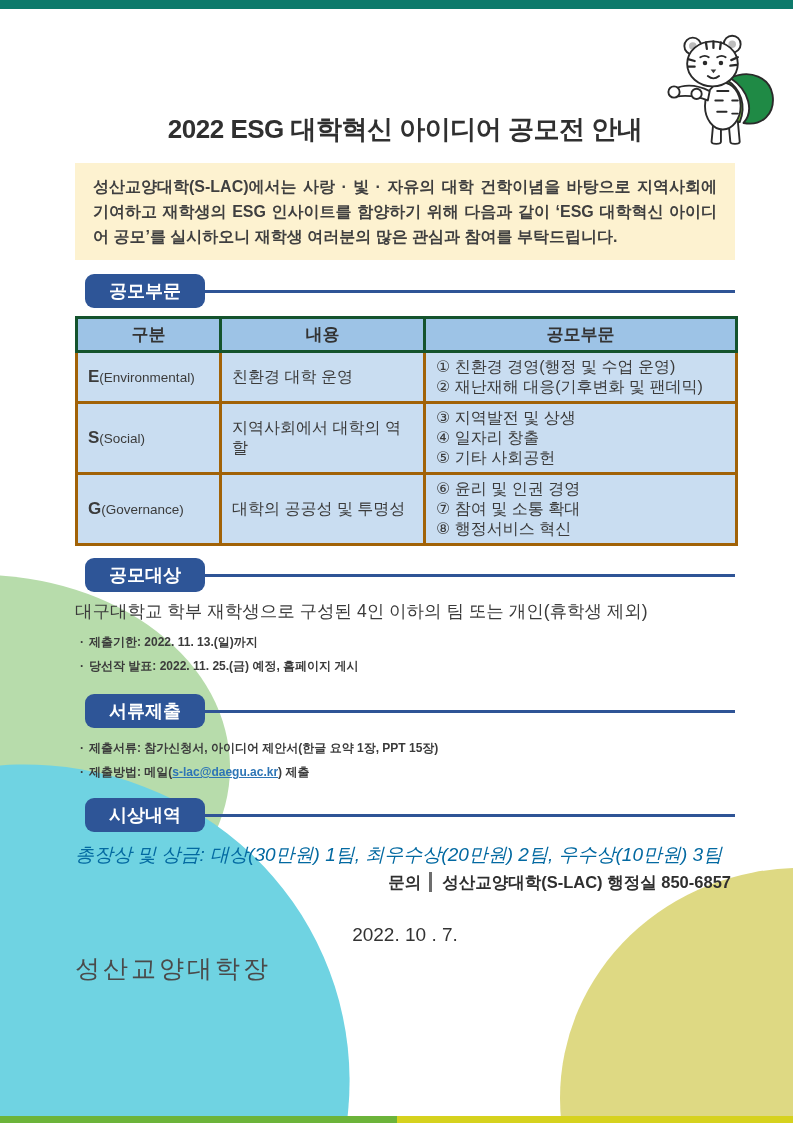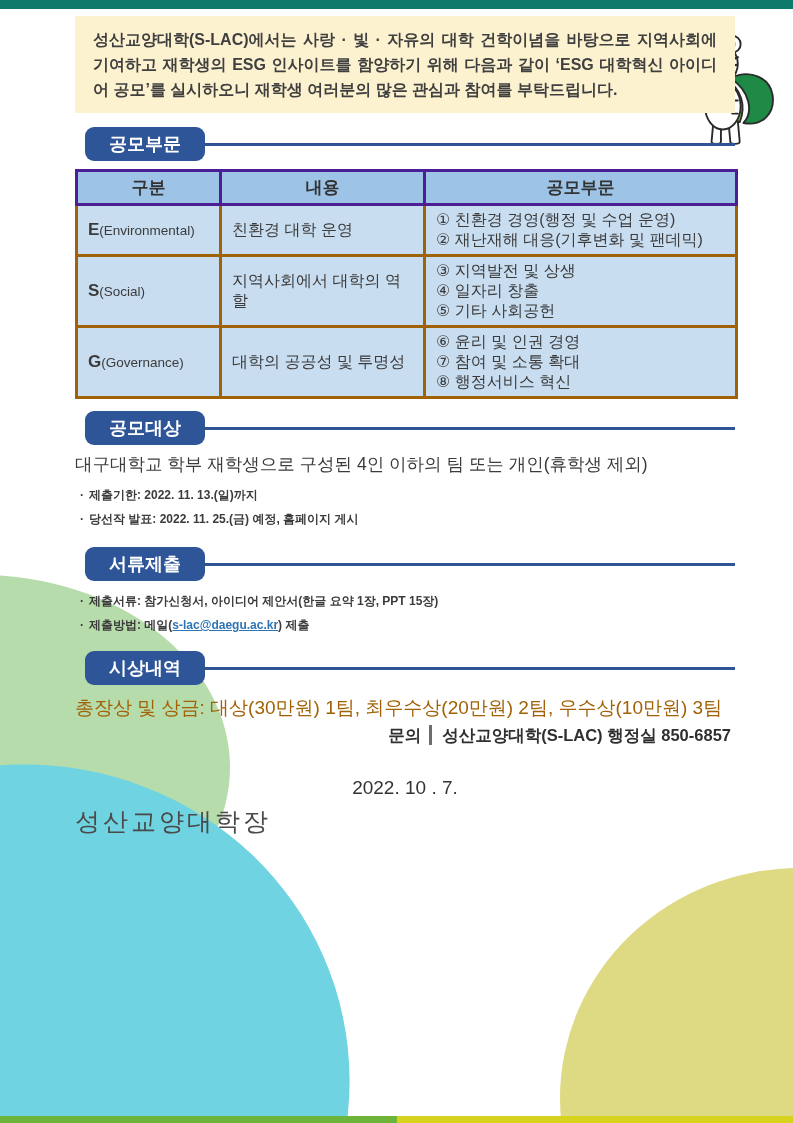--- a/index.html
+++ b/index.html
@@ -37,36 +37,36 @@
     background:var(--c-badge,#2e5597);color:#fff;font-weight:700;font-size:18px;
     padding:5px 24px;border-radius:9px;text-align:center;margin-left:10px;min-width:72px;
   }
   .section .rule{flex:1;height:3px;background:var(--c-rule,#2f5496);}
 
   .s1{margin-top:14px;} .s2{margin-top:12px;} .s3{margin-top:14px;}
   .s4{margin-top:16px;} .s5{margin-top:14px;}
 
   table.esg{margin-top:8px;width:660px;border-collapse:collapse;table-layout:fixed;}
   table.esg th{
-    background:var(--c-table_header,#9dc3e6);border:3px solid #4c1d95;
+    background:var(--c-table_header,#9dc3e6);border:3px solid #14532d;
     font-size:17px;font-weight:700;color:#333;padding:4px 4px;height:22px;
   }
   table.esg td{
     background:var(--c-table_cell,#c9ddf1);border:3px solid #a16207;
     font-size:16px;color:#3b3b3b;padding:4px 10px;vertical-align:middle;line-height:20px;
   }
   .col-code{width:144px;} .col-content{width:204px;} .col-field{width:312px;}
   .code-letter{font-weight:700;font-size:17px;} .code-suffix{font-size:13.5px;}
 
   .plain-text{margin-top:8px;font-size:17.5px;line-height:22px;}
   .bullet-list{margin-top:8px;font-size:12px;line-height:24px;font-weight:bold;}
   .bullet-line .bullet{display:inline-block;width:14px;text-align:center;}
   a.mail-link{color:var(--c-link,#2e75b6);text-decoration:underline;}
 
-  .prize-line{margin-top:10px;font-size:19px;line-height:26px;color:#a16207;}
+  .prize-line{margin-top:10px;font-size:19px;line-height:26px;color:#0369a1;font-style:italic;}
   .contact-line{margin-top:4px;text-align:right;font-weight:700;font-size:16.5px;color:#2f2f2f;padding-right:4px;}
   .contact-line .vbar{display:inline-block;width:3px;height:20px;background:#6d6d6d;margin:0 10px -4px 8px;}
 
   .footer-date{margin-top:30px;text-align:center;font-size:19px;color:#333;}
   .footer-sign{margin-top:6px;font-size:25px;font-weight:400;color:#4a4a4a;letter-spacing:3px;}
 </style>
 </head>
 <body>
 
 <div class="page">
@@ -102,20 +102,21 @@
 
     <path d="M44,24 q5,-3 9,0" fill="none" stroke="#2a2a2a" stroke-width="2" stroke-linecap="round"></path>
     <path d="M62,24 q5,-3 9,0" fill="none" stroke="#2a2a2a" stroke-width="2" stroke-linecap="round"></path>
     <circle cx="49" cy="30" r="2.4" fill="#2a2a2a"></circle>
     <circle cx="66" cy="30" r="2.4" fill="#2a2a2a"></circle>
     <path d="M55,37 l6,0 l-3,4 Z" fill="#3a3a3a"></path>
     <path d="M52,44 q6,5 12,0" fill="none" stroke="#2a2a2a" stroke-width="2" stroke-linecap="round"></path>
   </svg>
 
   <div class="content">
+    <h1 class="title">2022 ESG 대학혁신 아이디어 공모전 안내</h1>
 
     <div class="intro-box"> 성산교양대학(S-LAC)에서는 사랑 · 빛 · 자유의 대학 건학이념을 바탕으로 지역사회에 기여하고 재학생의 ESG 인사이트를 함양하기 위해 다음과 같이 ‘ESG 대학혁신 아이디어 공모’를 실시하오니 재학생 여러분의 많은 관심과 참여를 부탁드립니다.</div>
 
     <div class="section s1">
       <div class="badge">공모부문</div>
       <div class="rule"></div>
     </div>
 
     <table class="esg">
       <colgroup>

